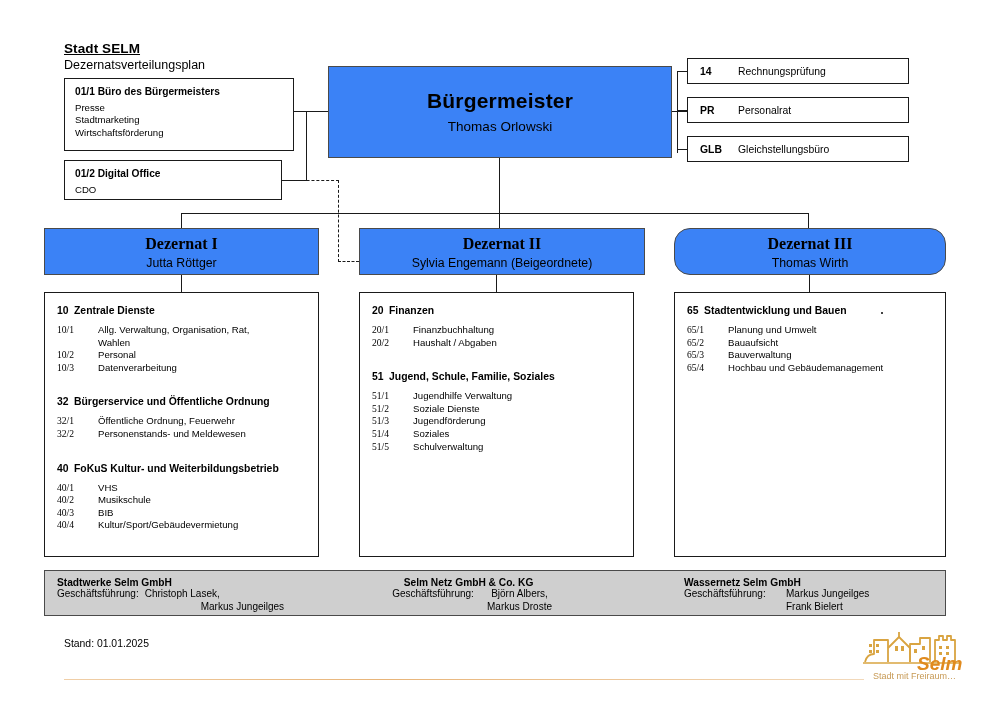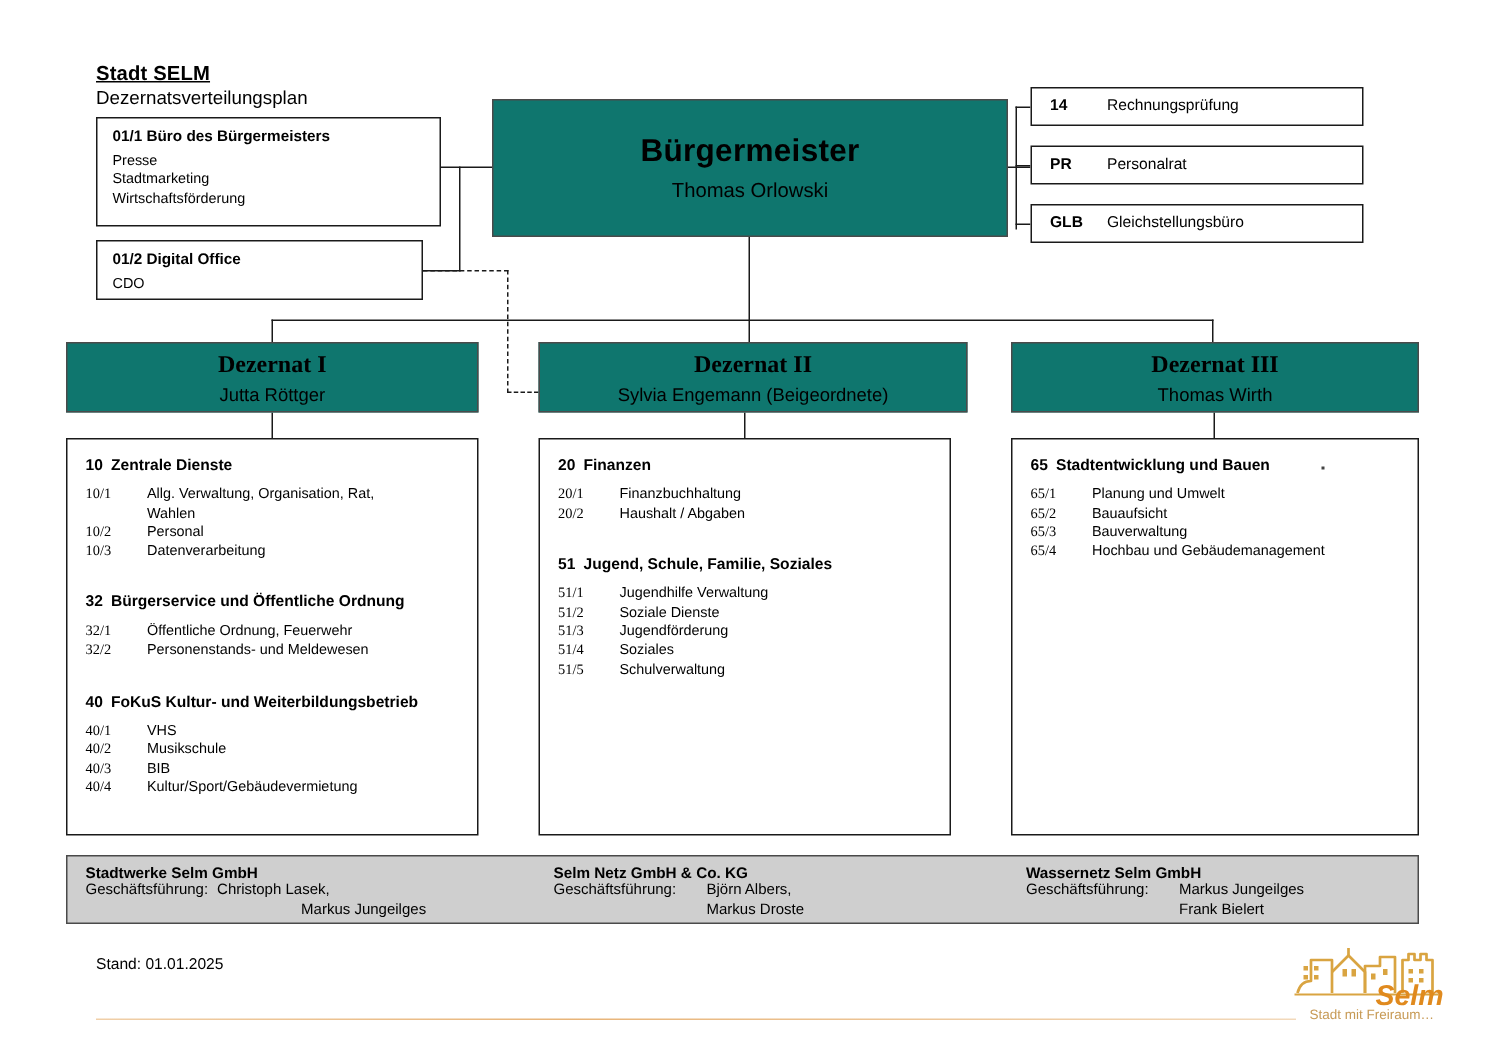--- a/index.html
+++ b/index.html
@@ -14,21 +14,21 @@
   }
   #page{position:absolute;inset:0;}
 
   
   .abs{position:absolute;box-sizing:border-box;}
   .box{
     position:absolute;box-sizing:border-box;
     border:1.4px solid #1a1a1a;
     background:#ffffff;
   }
-  .box.gray{background:#0f766e;border:1.6px solid #4a4a4a;}
+  .box.gray{background:#3b82f6;border:1.6px solid #4a4a4a;}
 
   
   #title-stadt{
     left:64px;top:41px;
     font-size:13.5px;font-weight:bold;
     text-decoration:underline;
     letter-spacing:.1px;
   }
   #title-plan{
     left:64px;top:58px;
@@ -69,21 +69,21 @@
   }
   .side-label{
     position:absolute;left:50px;top:50%;transform:translateY(-50%);
     font-size:10.4px;
   }
 
   
   .dez-head{height:47px;}
   #dez1-head{left:44px;top:228px;width:275px;}
   #dez2-head{left:359px;top:228px;width:286px;}
-  #dez3-head{left:674px;top:228px;width:272px;}
+  #dez3-head{left:674px;top:228px;width:272px;border-radius:16px;}
   .dez-title{
     text-align:center;font-size:16px;font-weight:bold;margin-top:6px;font-family:Liberation Serif, serif;
   }
   .dez-person{
     text-align:center;font-size:12.3px;margin-top:3px;
   }
 
   
   .dez-body{}
   #dez1-body{left:44px;top:292px;width:275px;height:265px;}
@@ -111,21 +111,21 @@
     vertical-align:baseline;margin-left:34px;
   }
 
   
   #gmbh-bar{
     left:44px;top:570px;width:902px;height:46px;
     background:#cfcfcf;border:1.5px solid #4a4a4a;
   }
   .gmbh{position:absolute;top:6px;}
   #gmbh-0{left:12px;}
-  #gmbh-1{left:324px;}
+  #gmbh-1{left:340px;text-align:center;}
   #gmbh-2{left:639px;}
   .gmbh-name{font-size:10.2px;font-weight:bold;white-space:nowrap;}
   .gmbh-row{font-size:10px;line-height:12.6px;display:flex;white-space:nowrap;}
   .gmbh-row .gf-label{display:inline-block;}
   .gmbh-row .gf-names{display:inline-block;margin-left:6px;}
   .gf-names div{white-space:nowrap;}
   #gmbh-0 .gf-names{margin-left:6px;}
   #gmbh-1 .gf-label,#gmbh-2 .gf-label{min-width:96px;}
   #gmbh-0 .gf-label{min-width:0;}
 

